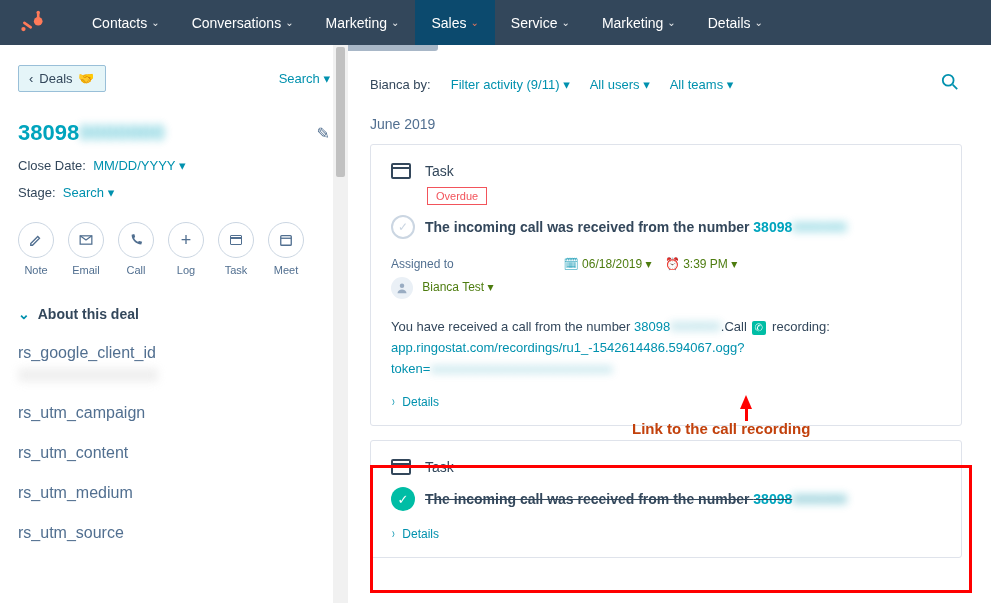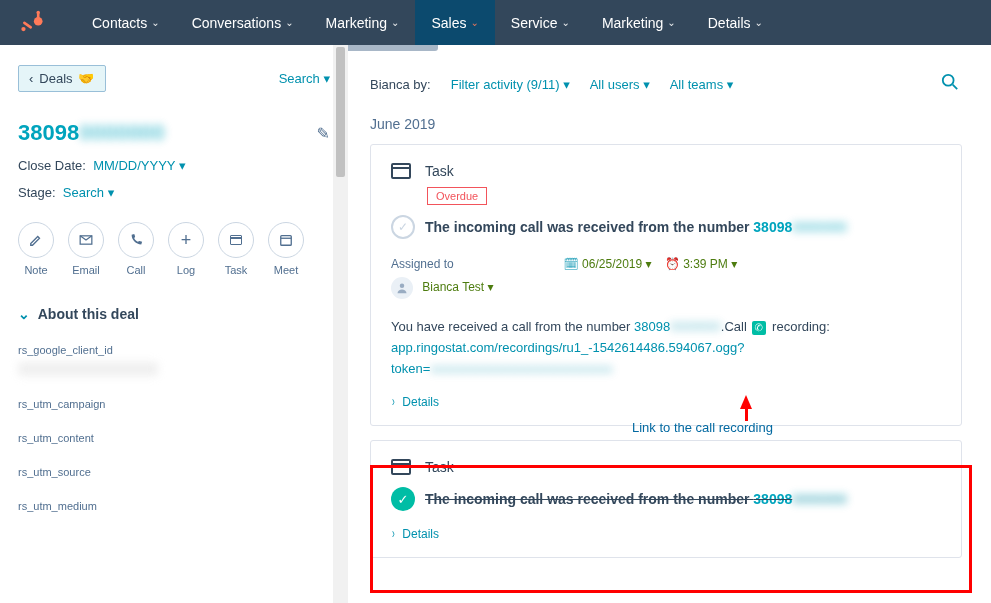--- a/index.html
+++ b/index.html
@@ -19,21 +19,21 @@
   .phone-row { margin-top: 28px; display: flex; align-items: center; }
   .phone { color: #00a4bd; font-size: 22px; font-weight: 600; }
   .blur { filter: blur(4px); opacity: .6; }
   .pencil { margin-left: auto; color: #516f90; cursor: pointer; }
   .meta-row { font-size: 13px; color: #33475b; margin-top: 12px; }
   .meta-row .link { color: #0091ae; cursor: pointer; }
   .action-icons { display: flex; gap: 14px; margin-top: 22px; }
   .aicon { text-align: center; font-size: 11px; color: #516f90; }
   .aicon .circ { width: 36px; height: 36px; border: 1px solid #cbd6e2; border-radius: 50%; display: flex; align-items: center; justify-content: center; color: #516f90; margin-bottom: 6px; cursor: pointer; }
   .section-h { margin-top: 30px; display: flex; align-items: center; gap: 8px; font-size: 14px; font-weight: 600; color: #33475b; }
-  .field { font-size: 11px; color: #516f90; margin-top: 22px; }
+  .field { font-size: 16px; color: #516f90; margin-top: 22px; }
   .field .blurval { height: 14px; width: 140px; margin-top: 6px; filter: blur(4px); background: #e5e5e5; opacity: .6; border-radius: 3px; }
   .right { flex: 1; background: #fff; position: relative; padding: 0 2px 0 22px; }
   .topbar-shadow { position: absolute; left: 0; top: 0; height: 6px; width: 90px; background: #516f90; border-radius: 0 0 3px 0; opacity: .5; }
   .filters { display: flex; align-items: center; gap: 20px; padding: 28px 10px 12px 0; font-size: 13px; }
   .filters .lbl { color: #33475b; }
   .filters .f { color: #0091ae; cursor: pointer; }
   .search-icon { margin-left: auto; color: #0091ae; font-size: 18px; cursor: pointer; margin-right: 20px; }
   .month { color: #516f90; font-size: 14px; margin: 8px 0 12px 0; }
   .card { border: 1px solid #dfe3eb; border-radius: 3px; background: #fff; margin-bottom: 14px; padding: 18px 20px 16px 20px; width: 592px; position: relative; }
   .card-head { display: flex; align-items: center; gap: 14px; }
@@ -49,21 +49,21 @@
   .strike { text-decoration: line-through; }
   .sub-row { display: flex; gap: 70px; margin-top: 18px; margin-left: 0; font-size: 12px; }
   .sub-row .slabel { color: #516f90; margin-bottom: 6px; display: block; }
   .avatar { width: 22px; height: 22px; background: #eaf0f6; border-radius: 50%; display: inline-flex; align-items: center; justify-content: center; color: #99acc2; margin-right: 6px; vertical-align: middle; }
   .sub-row .sval { color: #4d7c0f; cursor: pointer; }
   .body-text { font-size: 13px; color: #33475b; margin-top: 18px; line-height: 1.6; }
   .body-text .num2 { color: #0091ae; }
   .body-text .link-url { color: #0091ae; word-break: break-all; }
   .details { color: #0091ae; font-size: 12px; margin-top: 14px; cursor: pointer; }
   .chev-r { display: inline-block; transform: scaleX(.6); font-size: 14px; }
-  .annot { position: absolute; color: #0369a1; font-weight: normal; font-size: 13px; pointer-events: none; }
+  .annot { position: absolute; color: #c2410c; font-weight: bold; font-size: 15px; pointer-events: none; }
   .arrow-up { width: 0; height: 0; border-left: 6px solid transparent; border-right: 6px solid transparent; border-bottom: 14px solid #ff0000; }
   .red-box { position: absolute; border: 3px solid #ff0000; pointer-events: none; }
   .call-badge { display: inline-block; width: 14px; height: 14px; background: #00bda5; border-radius: 2px; vertical-align: middle; margin: 0 2px; position: relative; }
   .call-badge::after { content: "✆"; color: #fff; font-size: 10px; position: absolute; left: 2px; top: -1px; }
 </style>
 </head>
 <body>
 
 <div class="topnav">
   <span class="logo">
@@ -163,22 +163,22 @@
     </div>
 
     <div class="section-h">
       <span style="color:#0091ae">⌄</span>
       <span>About this deal</span>
     </div>
 
     <div class="field"><span>rs_google_client_id</span><div class="blurval"></div></div>
     <div class="field"><span>rs_utm_campaign</span></div>
     <div class="field"><span>rs_utm_content</span></div>
+    <div class="field"><span>rs_utm_medium</span></div>
     <div class="field"><span>rs_utm_source</span></div>
-    <div class="field"><span>rs_utm_medium</span></div>
 
     <div class="scrollbar">
         <div class="thumb"></div>
       </div>
   </div>
 
   <div class="right">
     <div class="topbar-shadow"></div>
 
     <div class="filters">
@@ -214,21 +214,21 @@
           <span class="avatar">
               <svg width="12" height="12" viewBox="0 0 16 16">
                 <circle cx="8" cy="5" r="3" fill="#99acc2"></circle>
                 <path d="M2 15c0-3 3-5 6-5s6 2 6 5" fill="#99acc2"></path>
               </svg>
             </span>
           <span class="sval"><span>Bianca Test</span> ▾</span>
         </div>
         <div>
           <span style="color:#0091ae">🗓</span>
-          <span class="sval"><span>06/25/2019</span> ▾</span>
+          <span class="sval"><span>06/18/2019</span> ▾</span>
           &nbsp;&nbsp;
           <span style="color:#0091ae">⏰</span>
           <span class="sval"><span>3:39 PM</span> ▾</span>
         </div>
       </div>
       <div class="body-text">
         <span>You have received a call from the number </span><span class="num2">38098</span><span class="num2 blur">0000000</span><span>.Call</span>
         <span class="call-badge"></span>
         <span> recording: </span><br>
         <span class="link-url">app.ringostat.com/recordings/ru1_-1542614486.594067.ogg?</span><br>

